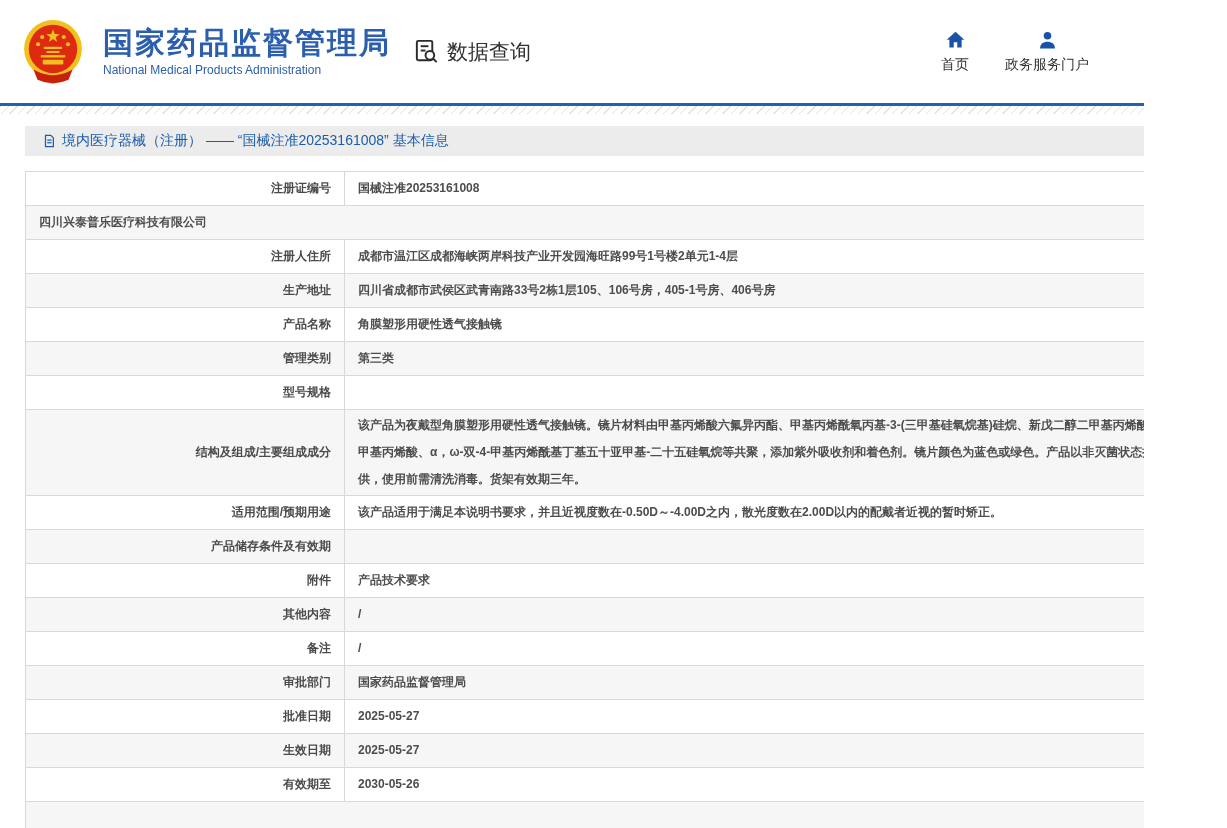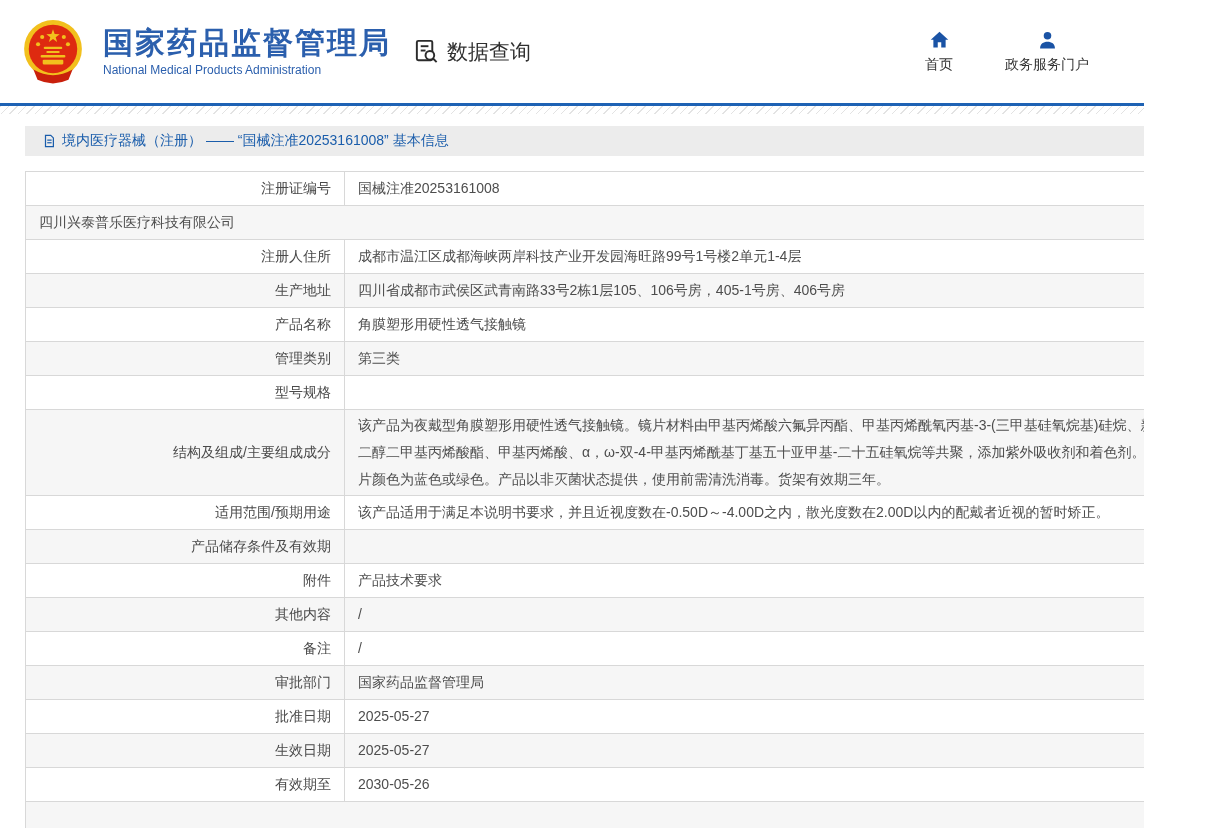--- a/index.html
+++ b/index.html
@@ -19,21 +19,21 @@
   .brand { display:flex; align-items:center; gap:17px; }
   .emblem { width:66px; height:66px; flex:0 0 auto; }
   .brand-text { display:flex; flex-direction:column; }
   .org-cn { font-size:30px; font-weight:bold; color:#2b5fad; letter-spacing:2px; line-height:1.15; }
   .org-en { font-size:12px; color:#2b5fad; margin-top:3px; }
   .section-title {
     display:flex; align-items:center; gap:7px;
     margin-left:22px; font-size:21px; color:#2f2f2f; font-weight:500;
   }
   .section-title svg { width:27px; height:27px; }
-  .top-nav { margin-left:auto; display:flex; gap:52px; }
+  .top-nav { margin-left:auto; display:flex; gap:36px; }
   .nav-item {
     display:flex; flex-direction:column; align-items:center; gap:5px;
     font-size:14px; color:#333; text-decoration:none; cursor:pointer;
   }
   .nav-item svg { width:21px; height:21px; }
 
   .blue-line { height:3px; background:#1e62b4; }
   .hatch {
     height:8px;
     background:repeating-linear-gradient(135deg,#e3e3e3 0 1px,transparent 1px 6px);
@@ -48,21 +48,21 @@
   }
   .breadcrumb svg { width:14px; height:14px; flex:0 0 auto; }
   .breadcrumb-text { cursor:pointer; }
 
   .info-table {
     width:1167px; margin-top:15px;
     border:1px solid #d8d8d8; border-bottom:none;
   }
   .row { display:flex; min-height:34px; border-bottom:1px solid #d8d8d8; background:#fff; }
   .row:nth-child(even) { background:#f6f6f6; }
-  .cell { display:flex; align-items:center; font-size:14px; color:#4d4d4d; line-height:27px; padding:2px 0; }
+  .cell { display:flex; align-items:center; font-size:12px; color:#4d4d4d; line-height:27px; padding:2px 0;font-weight:bold; }
   .cell.label {
     width:319px; flex:0 0 319px; justify-content:flex-end; text-align:right;
     padding-right:13px; border-right:1px solid #d8d8d8; color:#4a4a4a;
   }
   .cell.value { flex:1; padding-left:13px; padding-right:18px; white-space:pre-line; }
 
   .right-edge-line { position:absolute; left:1211px; top:114px; bottom:0; width:1px; background:#e0e0e0; }
 </style>
 </head>
 <body>

